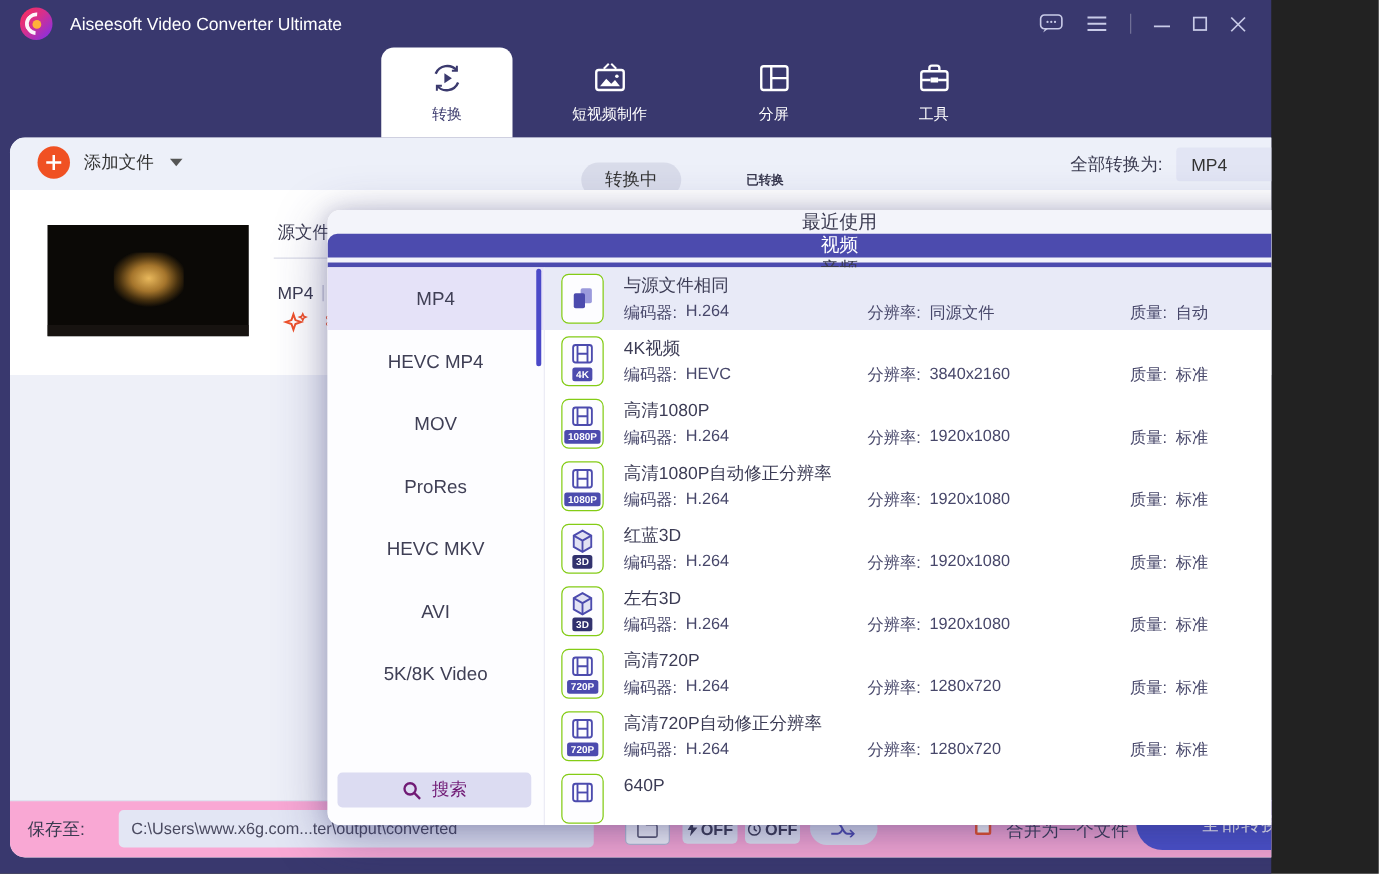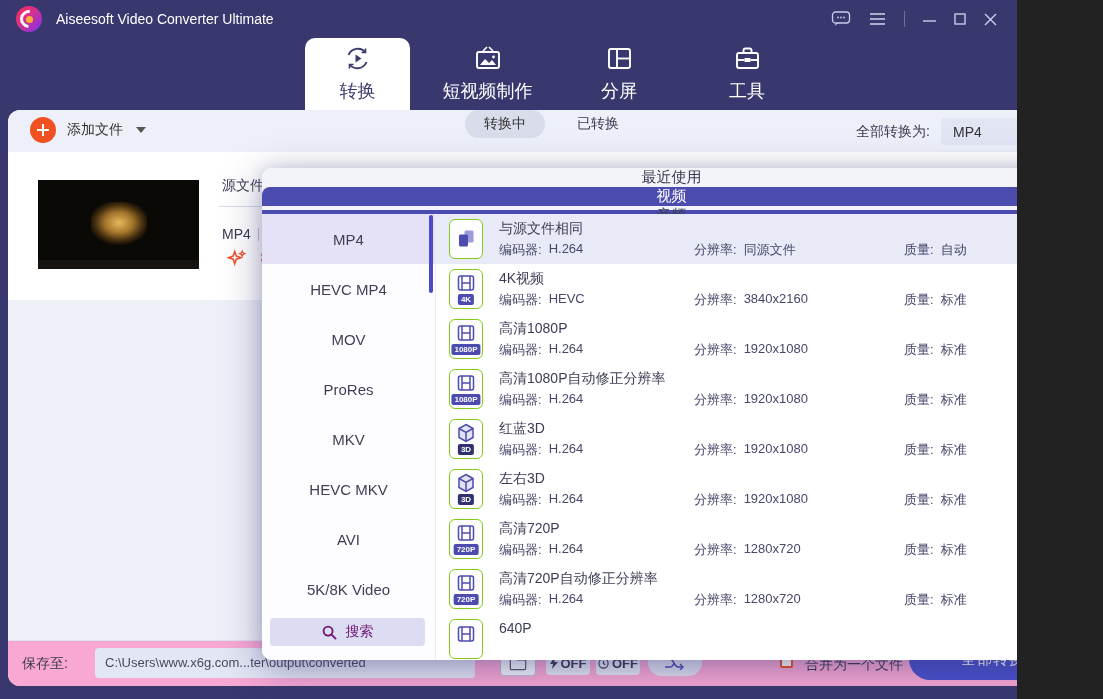--- a/index.html
+++ b/index.html
@@ -15,42 +15,42 @@
           border:3px solid rgba(255,255,255,.95); border-right-color:transparent; border-bottom-color:transparent;
           transform:rotate(-40deg); }
   .logo::after { content:""; position:absolute; left:10px; top:10px; width:7px; height:7px; border-radius:50%; background:#ffb03a; }
   .title-text { color:#ffffff; font-size:14px; margin-left:14px; }
   .tb-icons { margin-left:auto; display:flex; align-items:center; gap:18px; margin-right:20px; color:#c9cbe8; }
   .tb-icons svg { display:block; }
   .tb-sep { width:1px; height:16px; background:rgba(255,255,255,.28); }
 
   
   .nav-tab { position:absolute; top:38px; height:72px; display:flex; flex-direction:column; align-items:center;
-             justify-content:center; gap:7px; color:#fff; font-size:18px; cursor:default; }
+             justify-content:center; gap:7px; color:#fff; font-size:12px; cursor:default; }
   .nav-tab svg { display:block; }
   .nav-tab.active { background:#ffffff; border-radius:10px 10px 0 0; color:#3b3a6e; }
   .nt-0 { left:305px; width:105px; }
   .nt-1 { left:425px; width:125px; }
   .nt-2 { left:578px; width:82px; }
   .nt-3 { left:703px; width:88px; }
 
   
   .card { position:absolute; left:8px; top:110px; width:1087px; height:576px; background:#eef0f8;
           border-radius:12px; overflow:hidden; }
 
   .toolbar { position:absolute; left:0; top:0; width:100%; height:42px; background:#edf0f9; }
   .add-btn { position:absolute; left:22px; top:7px; display:flex; align-items:center; gap:11px; font-size:14px; color:#333; }
   .add-circle { width:26px; height:26px; border-radius:50%; background:#f05123; position:relative; }
   .add-circle::before, .add-circle::after { content:""; position:absolute; background:#fff; left:50%; top:50%; }
   .add-circle::before { width:12px; height:2px; transform:translate(-50%,-50%); }
   .add-circle::after  { width:2px; height:12px; transform:translate(-50%,-50%); }
   .caret-dark { width:0; height:0; border-left:5px solid transparent; border-right:5px solid transparent; border-top:6px solid #555; margin-left:2px; }
-  .filter-group { position:absolute; left:457px; top:0; display:flex; align-items:center; gap:32px; }
+  .filter-group { position:absolute; left:457px; top:20px; display:flex; align-items:center; gap:52px; }
   .pill-active { background:#d9dcea; border-radius:14px; padding:5px 19px; font-size:14px; color:#333; }
-  .filter-converted { font-size:14px; color:#3a3a50; }
+  .filter-converted { font-size:10px; color:#3a3a50;font-weight:bold; }
   .convert-to { position:absolute; right:14px; top:8px; display:flex; align-items:center; gap:11px; font-size:14px; color:#3a3a50; }
   .format-select { width:140px; height:27px; background:#e2e5f4; border-radius:3px; display:flex; align-items:center;
                    padding:0 12px; font-size:14px; color:#333; }
   .caret-orange { width:0; height:0; border-left:6px solid transparent; border-right:6px solid transparent;
                   border-top:7px solid #f05123; margin-left:auto; }
 
   
   .file-strip { position:absolute; left:0; top:42px; width:100%; height:148px; background:#ffffff; }
   .thumb { position:absolute; left:30px; top:28px; width:161px; height:89px; background:#0b0906; overflow:hidden; }
   .thumb-emblem { position:absolute; left:50%; top:50%; width:56px; height:46px; transform:translate(-50%,-50%);
@@ -302,23 +302,20 @@
           <div class="side-item">
     <span>HEVC MP4</span>
   </div>
           <div class="side-item">
     <span>MOV</span>
   </div>
           <div class="side-item">
     <span>ProRes</span>
   </div>
           <div class="side-item">
-    <span>MKV</span>
-  </div>
-          <div class="side-item">
     <span>HEVC MKV</span>
   </div>
           <div class="side-item">
     <span>AVI</span>
   </div>
           <div class="side-item">
     <span>5K/8K Video</span>
   </div>
           <div class="search-btn">
           <svg width="15" height="15" viewBox="0 0 16 16" fill="none" stroke="currentColor" stroke-width="2">

